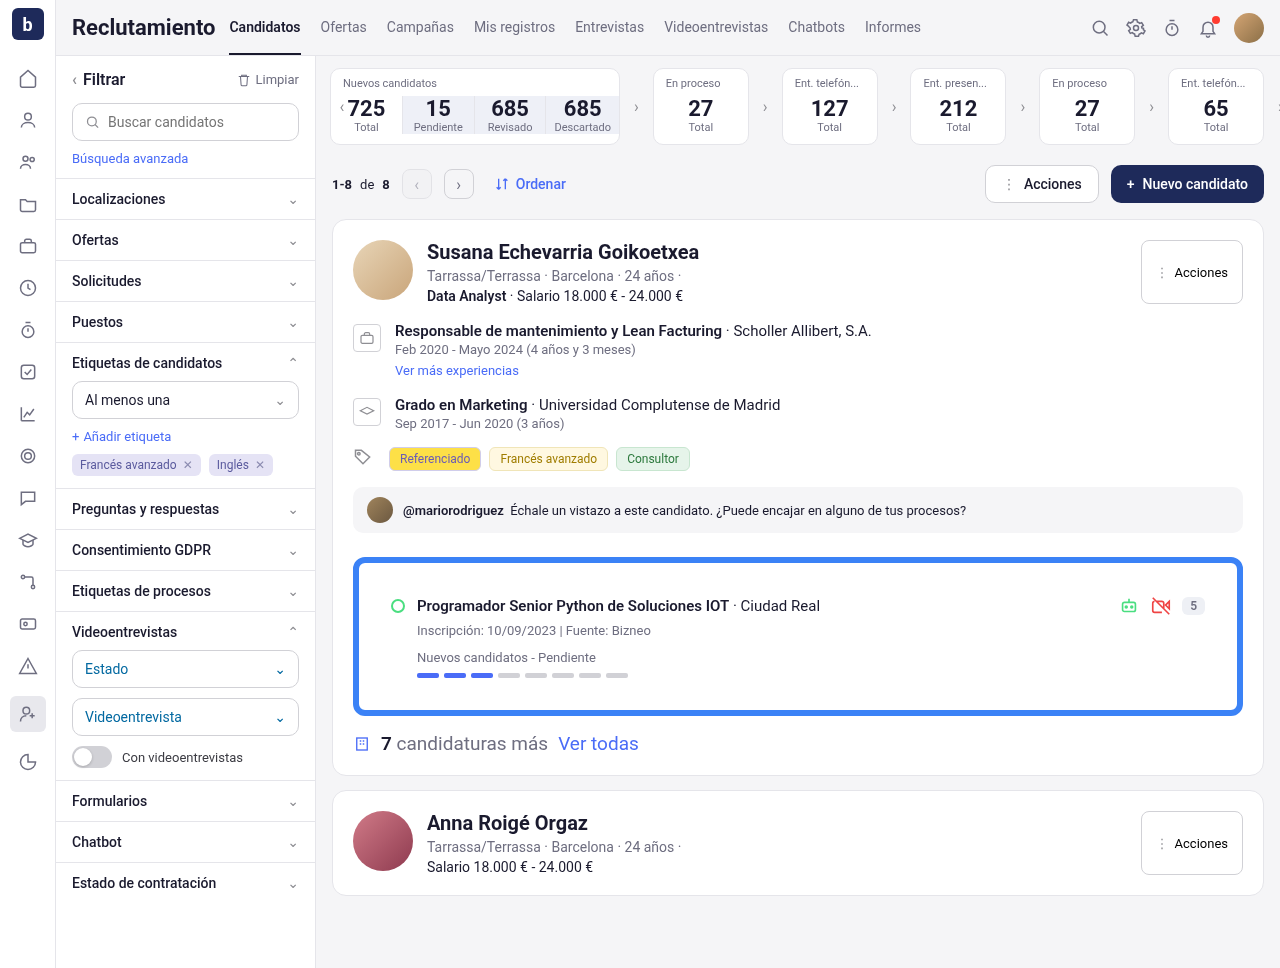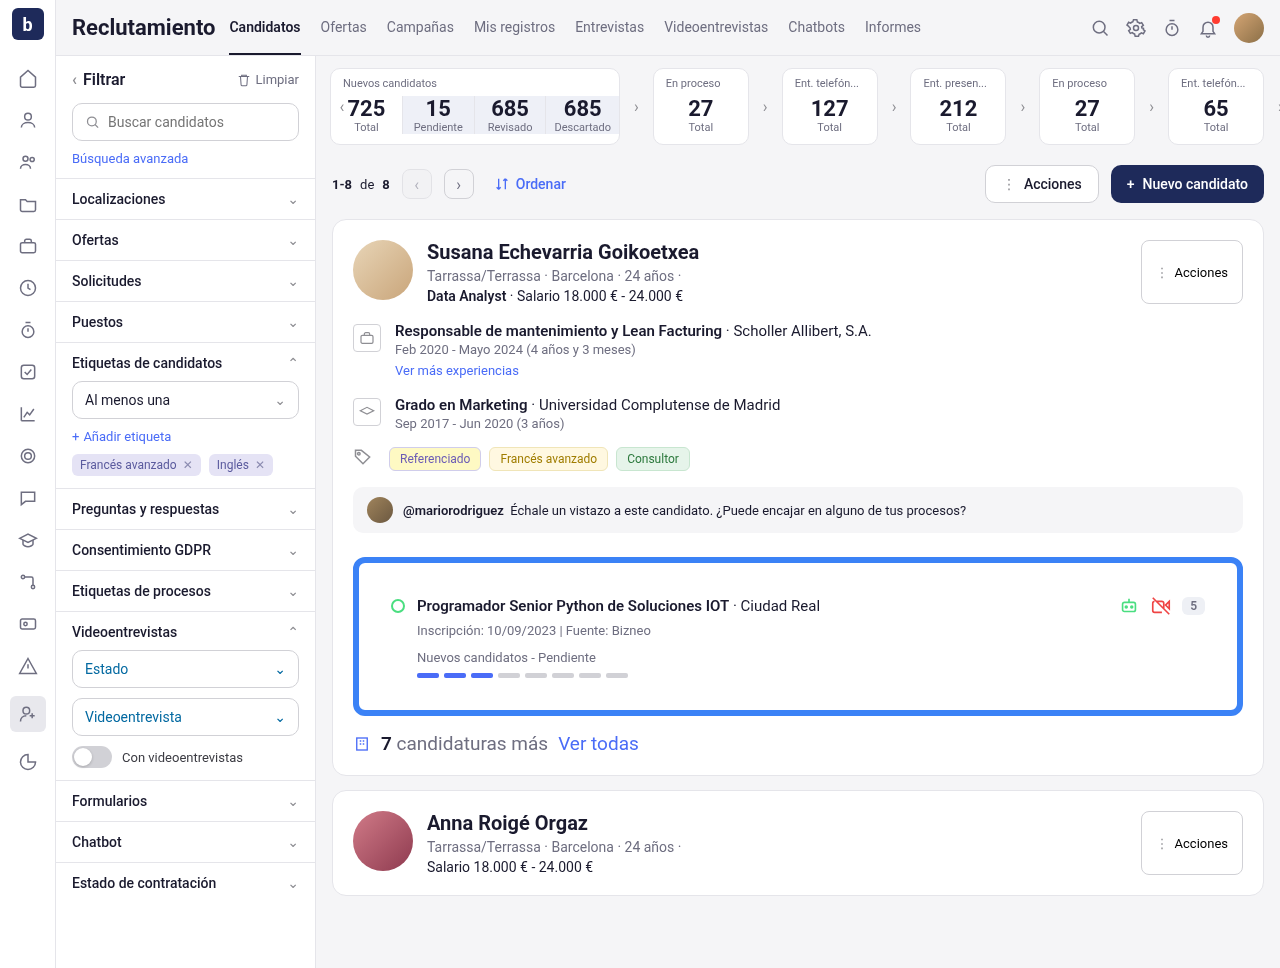--- a/index.html
+++ b/index.html
@@ -73,21 +73,21 @@
 .actions-btn{margin-left:auto;padding:6px 14px;border:1px solid #d1d1d6;border-radius:8px;font-size:13px;cursor:pointer;display:flex;align-items:center;gap:6px;background:#fff}
 .exp-row{display:flex;gap:14px;margin-top:18px}
 .exp-ic{width:28px;height:28px;border:1px solid #d1d1d6;border-radius:4px;display:flex;align-items:center;justify-content:center;color:#8e8e93;margin-top:2px;flex-shrink:0}
 .exp-title{font-size:15px}
 .exp-title b{font-weight:600}
 .exp-date{font-size:13px;color:#6e6e80;margin-top:2px}
 .more-link{color:#4a6cf7;font-size:13px;cursor:pointer;margin:6px 0 0 42px}
 .tag-row{display:flex;gap:8px;margin-top:16px;align-items:center}
 .tag-ic{width:24px;height:24px;color:#8e8e93;margin-right:4px}
 .ctag{font-size:12px;padding:4px 10px;border-radius:6px;border:1px solid}
-.ctag.t1{background:#fef9c3;color:#6b5bb5;border-color:#d0cdeb}
+.ctag.t1{background:#fde047;color:#6b5bb5;border-color:#d0cdeb}
 .ctag.t2{background:#fff8e1;color:#a07d00;border-color:#f0e5b8}
 .ctag.t3{background:#e6f4ea;color:#2d7a3e;border-color:#c8e6d0}
 .mention-box{background:#f5f5f7;border-radius:10px;padding:10px 14px;margin-top:16px;display:flex;align-items:center;gap:10px;font-size:13px}
 .mention-box .av{width:26px;height:26px;border-radius:50%;background:linear-gradient(135deg,#a0845c,#6b5840)}
 .mention-box b{font-weight:600}
 .process-box{border:6px solid #3b82f6;border-radius:12px;padding:32px;margin-top:24px}
 .proc-head{display:flex;align-items:center;gap:12px}
 .status-dot{width:14px;height:14px;border:2px solid #4ade80;border-radius:50%;flex-shrink:0}
 .proc-title{font-size:15px;flex:1}
 .proc-title b{font-weight:600}

